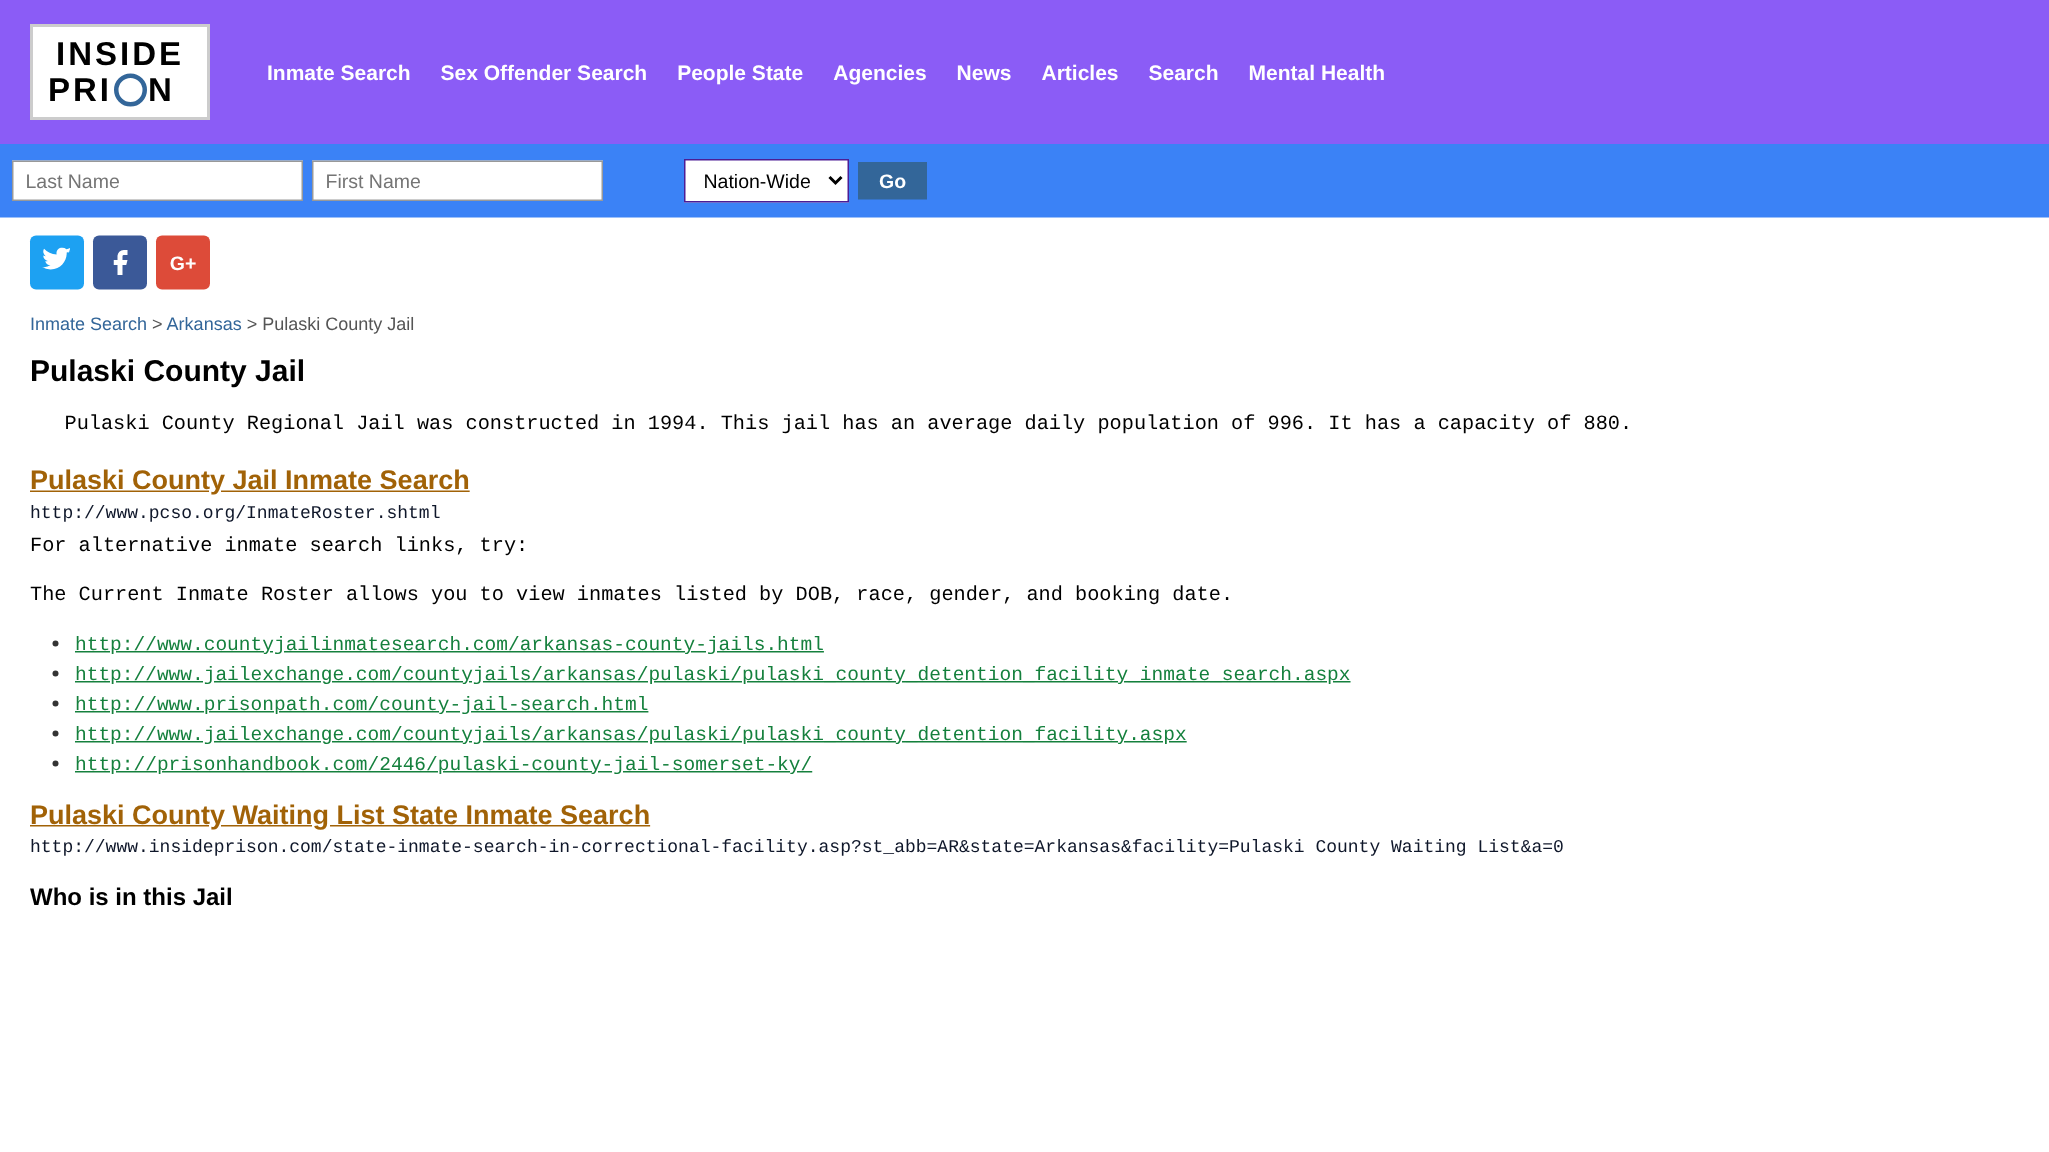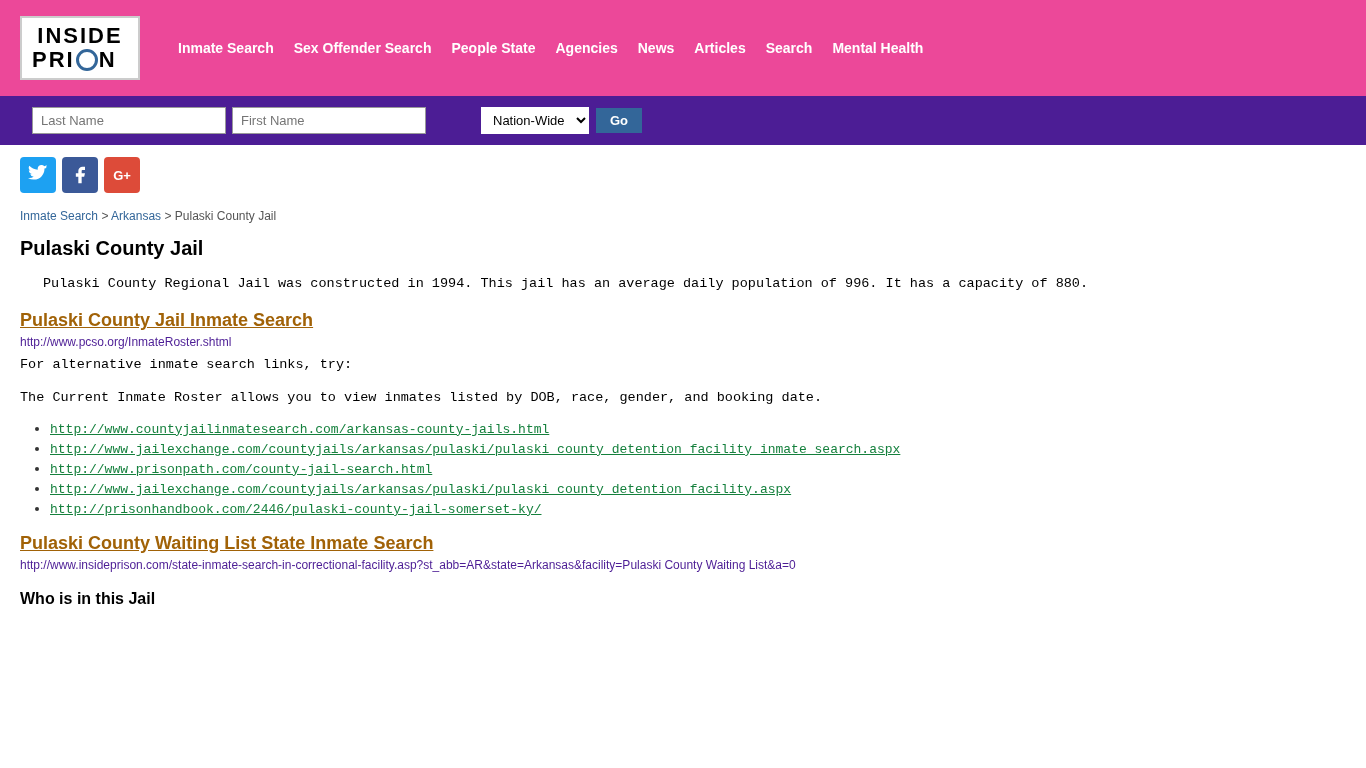--- a/index.html
+++ b/index.html
@@ -1,20 +1,20 @@
 <!DOCTYPE html>
 <html><head>
   <meta charset="utf-8">
   <style>
     * { margin: 0; padding: 0; box-sizing: border-box; }
     body { font-family: Arial, sans-serif; font-size: 14px; color: #333; background: #fff; }
 
     
     #header {
-      background-color: #ec4899;
+      background-color: #8b5cf6;
       display: flex;
       align-items: center;
       padding: 8px 20px;
       min-height: 96px;
     }
     #logo-box {
       background: #fff;
       border: 2px solid #ccc;
       padding: 6px 10px;
       margin-right: 30px;
@@ -61,22 +61,22 @@
       color: #fff;
       text-decoration: none;
       font-size: 14px;
       font-weight: bold;
       padding: 4px 8px;
       white-space: nowrap;
     }
 
     
     #search-bar {
-      background: #4c1d95;
-      padding: 10px 32px;
+      background: #3b82f6;
+      padding: 10px 8px;
       display: flex;
       align-items: center;
       gap: 6px;
     }
     #search-bar input[type="text"] {
       border: 1px solid #999;
       padding: 5px 8px;
       font-size: 13px;
       background: #fff;
     }
@@ -162,23 +162,23 @@
       font-weight: bold;
       margin-top: 16px;
       margin-bottom: 4px;
     }
     h2.section-link a {
       color: #a16207;
       text-decoration: underline;
     }
 
     .url-text {
-      font-family: Liberation Sans, sans-serif;
+      font-family: Liberation Mono, monospace;
       font-size: 12px;
-      color: #4c1d95;
+      color: #0f172a;
       margin-bottom: 6px;
       word-break: break-all;
     }
 
     ul.alt-links {
       margin-left: 30px;
       margin-bottom: 10px;
     }
     ul.alt-links li {
       margin-bottom: 3px;

